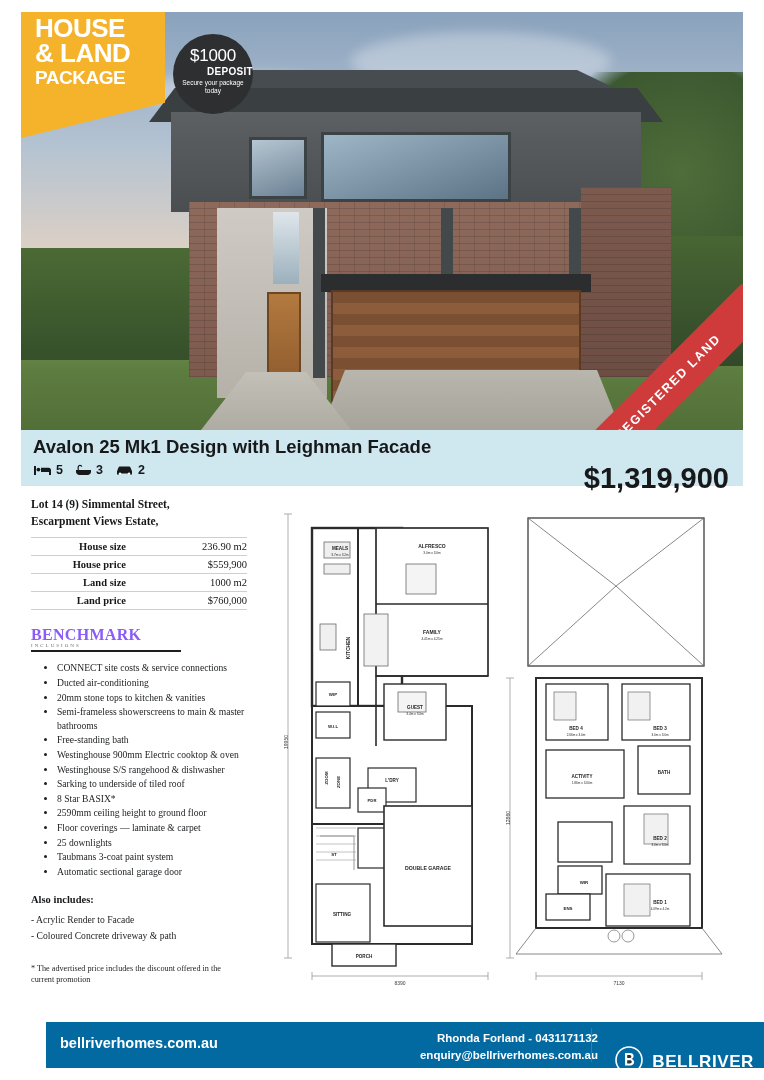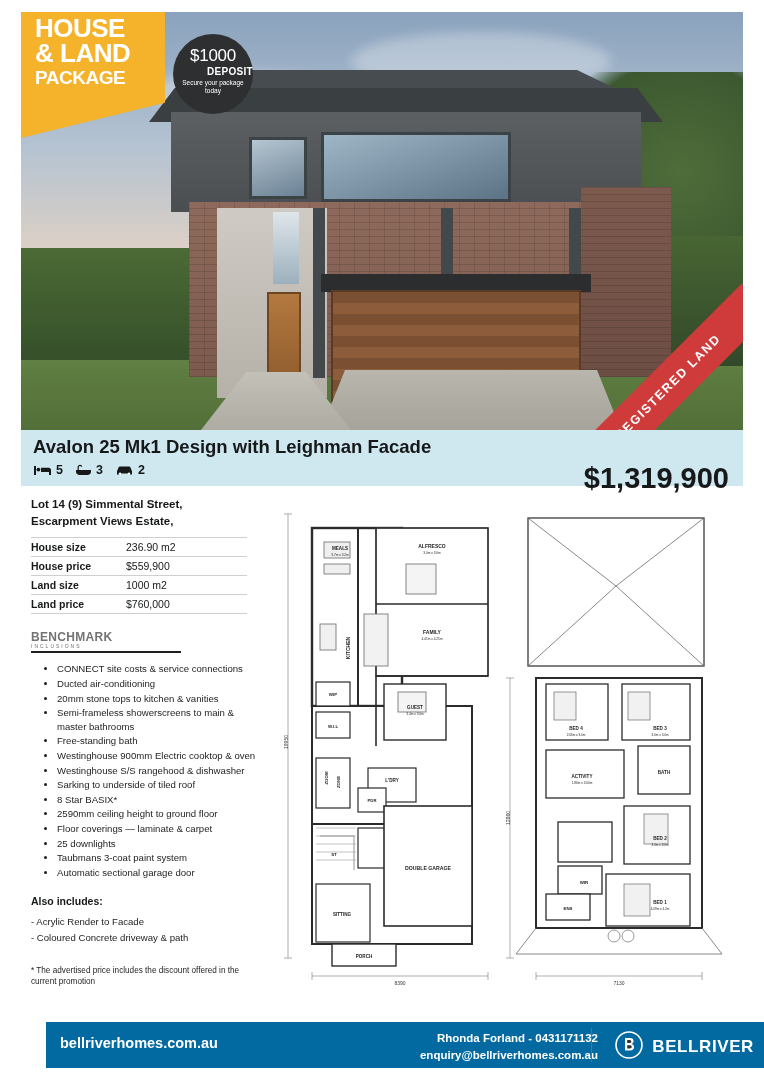--- a/index.html
+++ b/index.html
@@ -157,30 +157,30 @@
     position:absolute; right:14px; top:8px; font-size:29px; font-weight:bold; color:#16181a;margin-top:24px;
   }
   .icons-row {
     position:absolute; left:12px; top:33px; display:flex; align-items:center; gap:5px;
     font-size:12.5px; font-weight:bold; color:#16181a;
   }
   .icons-row svg { display:block; }
   .ic { display:flex; align-items:center; gap:4px; margin-right:7px; }
 
   
-  .left { position:absolute; left:31px; top:496px; width:232px; }
+  .left { position:absolute; left:31px; top:496px; width:232px;font-family:Liberation Serif, serif; }
   .addr { font-size:11.5px; font-weight:bold; line-height:1.45; color:#16181a; }
-  .spec { margin-top:8px; width:216px; border-collapse:collapse; font-size:10.5px;}
+  .spec { margin-top:8px; width:216px; border-collapse:collapse; font-size:10.5px;text-align:right;}
   .spec td { padding:3px 0; border-bottom:1px solid #cfcfcf; }
   .spec tr:first-child td { border-top:1px solid #cfcfcf; }
   .spec td.k { font-weight:bold; width:95px; color:#16181a;}
   .spec td.v { color:#16181a; }
 
   .bm { margin-top:16px; width:150px; }
-  .bm-word { font-size:12px; font-weight:bold; letter-spacing:0.3px; color:#737373; position:relative;}
+  .bm-word { font-size:16px; font-weight:bold; letter-spacing:0.3px; color:#8b5cf6; position:relative;}
   .bm-sub { font-size:5px; letter-spacing:2px; color:#6d6f71; margin-top:-1px; }
   .bm-rule { height:2px; background:#1c1e20; width:150px; margin-top:2px;}
 
   ul.incl { margin:9px 0 0 26px; font-size:9.6px; line-height:1.42; color:#1c1e20; }
   ul.incl li { margin-bottom:1px; }
 
   .also { margin-top:16px; font-size:10.5px; font-weight:bold; color:#16181a;}
   .also-list { margin-top:7px; font-size:9.6px; line-height:1.6; color:#1c1e20; }
   .footnote { margin-top:20px; font-size:8.2px; line-height:1.35; color:#1c1e20; width:210px;}
 
@@ -189,21 +189,21 @@
   .plan { position:absolute; }
   .plan svg { display:block; }
 
   
   .footer {
     position:absolute; left:21px; bottom:12px; width:722px; height:46px;
     background:#0369a1; color:#fff;margin-left:25px;
   }
   .footer-url { position:absolute; left:14px; top:13px; font-size:14.5px; font-weight:bold; }
   .footer-contact { position:absolute; left:252px; top:8px; width:300px; text-align:right; font-size:11.5px; font-weight:bold; line-height:1.5;}
-  .footer-logo { position:absolute; right:14px; top:9px; display:flex; align-items:center; gap:9px; }
+  .footer-logo { position:absolute; right:14px; top:24px; display:flex; align-items:center; gap:9px; }
   .footer-logo .lg-word { font-size:17px; font-weight:bold; letter-spacing:0.6px; }
   .divider-v { position:absolute; right:176px; top:6px; width:1px; height:34px; background:#6a6c6e; }
 </style>
 </head>
 <body>
 
 <div class="page">
 
   <div class="hero">
     <div class="sky"></div>

